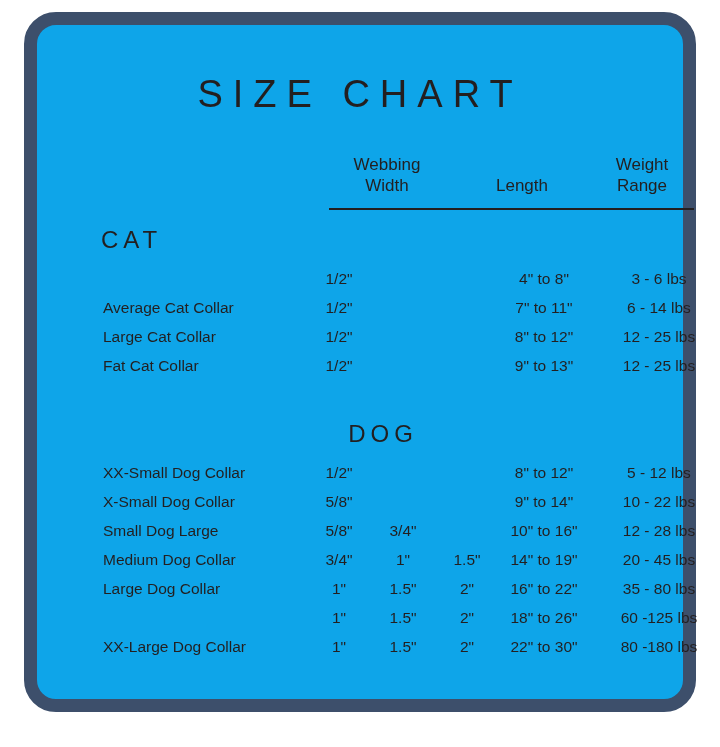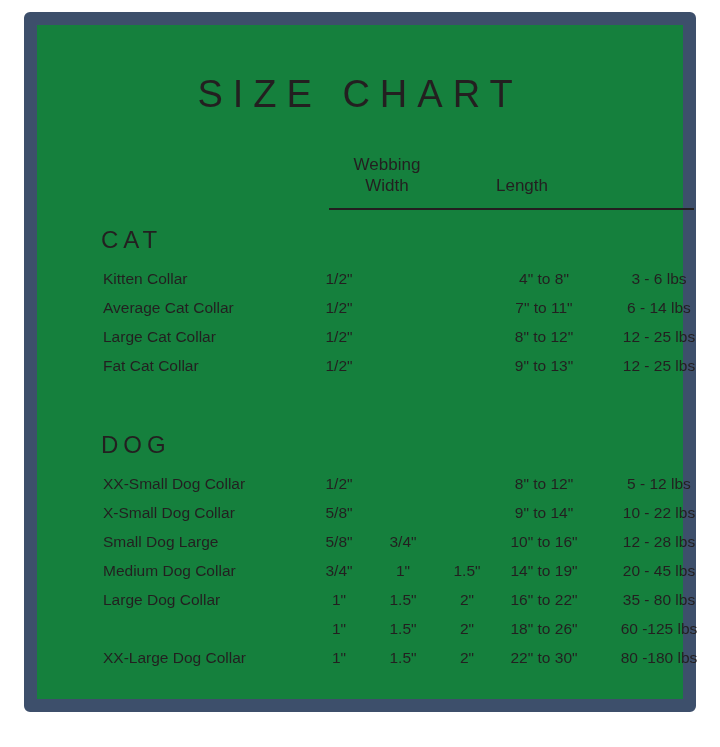--- a/index.html
+++ b/index.html
@@ -15,22 +15,22 @@
     overflow: hidden;
   }
 
   .card-frame {
     position: absolute;
     left: 24px;
     top: 12px;
     width: 672px;
     height: 700px;
     border: 13px solid #3d4f6b;
-    border-radius: 6px;
-    background: #15803d;
+    border-radius: 32px;
+    background: #0ea5e9;
     box-sizing: border-box;
   }
 
   .card-inner {
     position: relative;
     width: 100%;
     height: 100%;
     box-sizing: border-box;
   }
 
@@ -74,21 +74,21 @@
     height: 2px;
     background: #231f20;
   }
 
   .section-title {
     font-size: 24px;
     letter-spacing: 5px;
     margin: 20px 0 10px 24px;
     font-weight: 400;
   }
-  .section-title.dog { margin-top: 51px; }
+  .section-title.dog { margin-top: 40px; text-align: center; }
 
   .rows { position: relative; }
 
   .row {
     position: relative;
     height: 29px;
   }
   .cell {
     position: absolute;
     font-size: 15.5px;
@@ -110,27 +110,28 @@
   <div class="card-inner">
 
     <div class="chart-title">SIZE CHART</div>
 
     <div class="table-area">
 
       <div class="col-headers">
         <div class="col-head length">Length</div>
         <div class="col-head webbing">Webbing
 Width</div>
+        <div class="col-head weight">Weight
+Range</div>
         <div class="header-rule"></div>
       </div>
 
       <div class="section-title cat">CAT</div>
       <div class="rows">
         <div class="row">
-          <span class="cell name">Kitten Collar</span>
           <span class="cell w1">1/2"</span>
           <span class="cell w2"></span>
           <span class="cell w3"></span>
           <span class="cell length">4" to 8"</span>
           <span class="cell weight">3 - 6 lbs</span>
         </div>
         <div class="row">
           <span class="cell name">Average Cat Collar</span>
           <span class="cell w1">1/2"</span>
           <span class="cell w2"></span>

